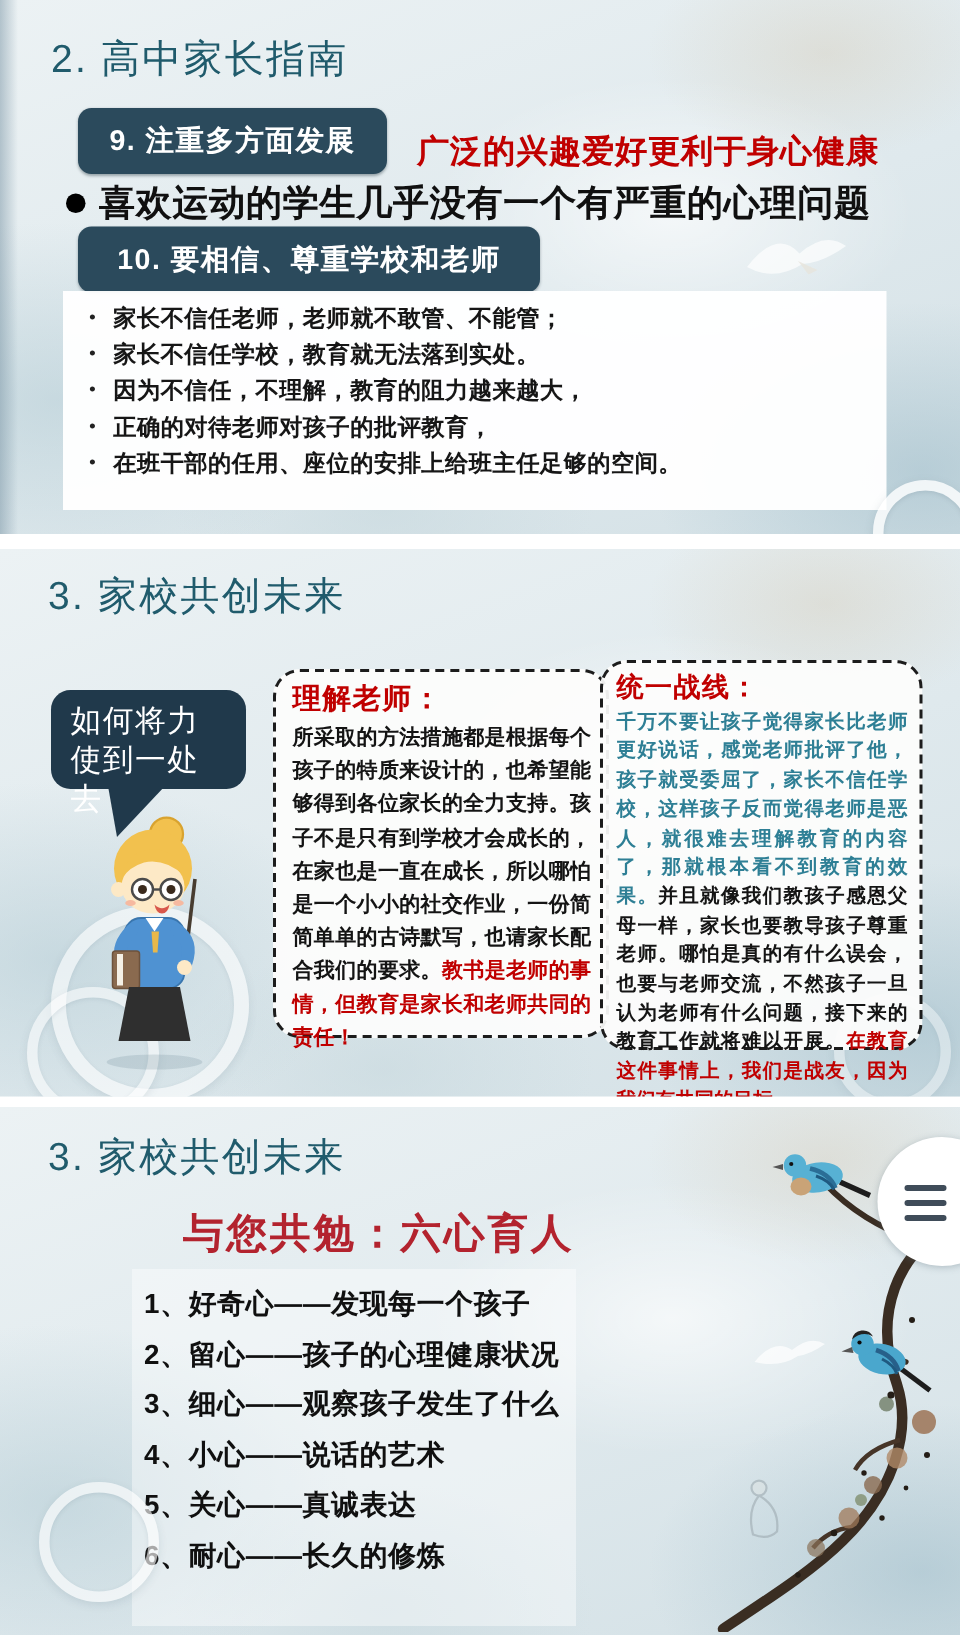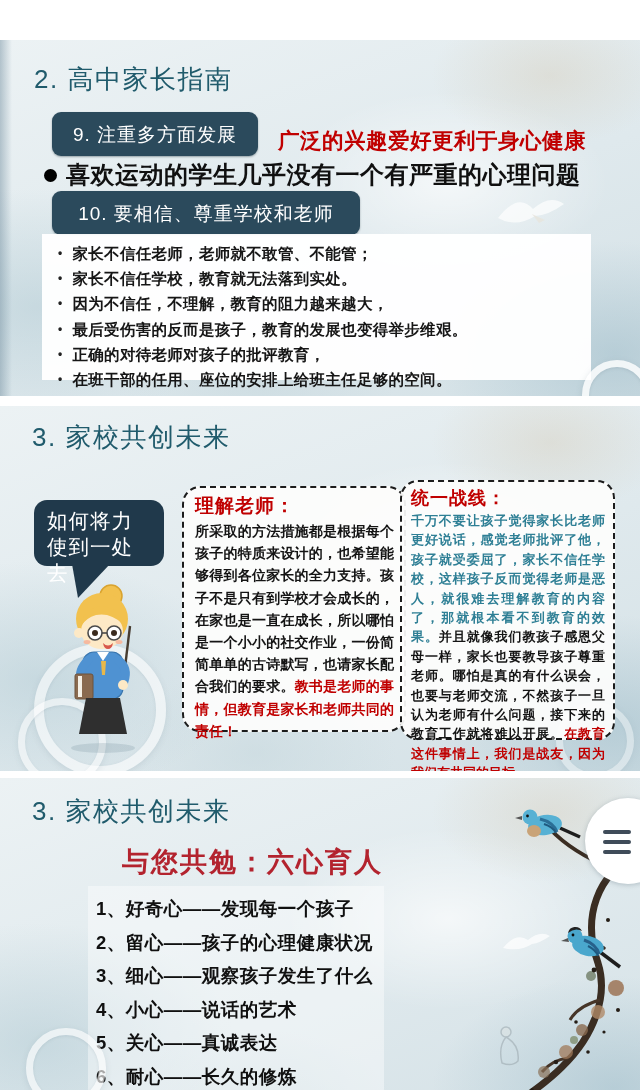--- a/index.html
+++ b/index.html
@@ -9,51 +9,50 @@
   }
   .slide{
     position:absolute;left:0;width:640px;overflow:hidden;
     background:
       radial-gradient(170px 100px at 86% 10%, rgba(206,188,158,.28), transparent 70%),
       radial-gradient(230px 130px at 70% 40%, rgba(255,255,255,.65), transparent 70%),
       radial-gradient(280px 170px at 6% 75%, rgba(168,196,206,.45), transparent 70%),
       radial-gradient(260px 160px at 96% 88%, rgba(152,184,198,.5), transparent 70%),
       radial-gradient(200px 120px at 40% 95%, rgba(190,210,216,.4), transparent 70%),
       linear-gradient(160deg,#ecf2f4 0%,#dfe9ed 55%,#d4e1e6 100%);
-    margin-top: 40px;
   }
   .s1{top:0;height:356px;}
   .s1::before{content:"";position:absolute;left:0;top:0;bottom:0;width:12px;
     background:linear-gradient(to right,rgba(130,155,170,.55),rgba(130,155,170,0));}
   .s2{top:366px;height:365px;}
   .s3{top:738px;height:352px;}
 
   .slide-title{
     position:absolute;margin:0;font-size:26px;font-weight:500;letter-spacing:1.5px;
     color:#205b6c;font-family:"Liberation Sans","DejaVu Sans",sans-serif;
   }
   .s1 .slide-title{left:34px;top:22px;}
   .s2 .slide-title{left:32px;top:14px;}
   .s3 .slide-title{left:32px;top:16px;}
 
   
   .pill{
     position:absolute;background:#2b4a5c;color:#fff;border-radius:9px;
     display:flex;align-items:center;justify-content:center;text-align:left;
-    font-size:19px;font-weight:400;line-height:21px;letter-spacing:1px;
+    font-size:19px;font-weight:700;line-height:21px;letter-spacing:1px;
     box-shadow:0 1px 2px rgba(30,50,60,.4);
   }
   .pill-9{left:52px;top:72px;width:206px;height:44px;padding:0 10px;box-sizing:border-box;}
   .pill-10{left:52px;top:151px;width:308px;height:44px;padding:0 24px;box-sizing:border-box;}
   .red-note{position:absolute;left:278px;top:86px;font-size:21.5px;font-weight:700;color:#c00000;letter-spacing:.5px;}
   .big-bullet{position:absolute;left:44px;top:119px;font-size:24px;font-weight:700;color:#101010;letter-spacing:.5px;display:flex;align-items:center;}
   .big-bullet .bdot{width:13px;height:13px;border-radius:50%;background:#000;margin-right:9px;flex:0 0 auto;}
   .white-panel{
     position:absolute;left:42px;top:194px;width:549px;height:146px;background:rgba(255,255,255,.96);
-    box-sizing:border-box;padding:8px 10px 0 16px;
+    box-sizing:border-box;padding:8px 10px 0 16px;font-family:Liberation Mono, monospace;
   }
   .white-panel ul{margin:0;padding:0;list-style:none;}
   .white-panel li{
     font-size:15.5px;font-weight:600;color:#161616;line-height:23.2px;letter-spacing:.3px;white-space:nowrap;
   }
   .white-panel li::before{content:"•";font-size:12px;margin-right:10px;position:relative;top:-2px;color:#222;}
 
   .crane{position:absolute;opacity:.8;}
   .ring{position:absolute;border-radius:50%;border:7px solid rgba(255,255,255,.8);
     box-shadow:0 2px 6px rgba(120,140,150,.25), inset 0 1px 3px rgba(120,140,150,.25);}
@@ -120,21 +119,20 @@
 
   <div class="pill pill-10">
     <span>10. 要相信、尊重学校和老师</span>
   </div>
 
   <div class="white-panel">
     <ul>
       <li>家长不信任老师，老师就不敢管、不能管；</li>
       <li>家长不信任学校，教育就无法落到实处。</li>
       <li>因为不信任，不理解，教育的阻力越来越大，</li>
-      <li>最后受伤害的反而是孩子，教育的发展也变得举步维艰。</li>
       <li>正确的对待老师对孩子的批评教育，</li>
       <li>在班干部的任用、座位的安排上给班主任足够的空间。</li>
     </ul>
   </div>
 
   <svg class="crane" style="left:492px;top:146px;" width="76" height="52" viewBox="0 0 76 52">
     <path d="M6 32 Q26 6 41 23 Q58 8 72 18 Q57 29 43 30 Q24 42 6 32 Z" fill="#ffffff" opacity="0.85"></path>
     <path d="M40 28 l13 6 l-6 3 z" fill="#e9e4d8" opacity="0.8"></path>
   </svg>
   <div class="ring r1"></div>

